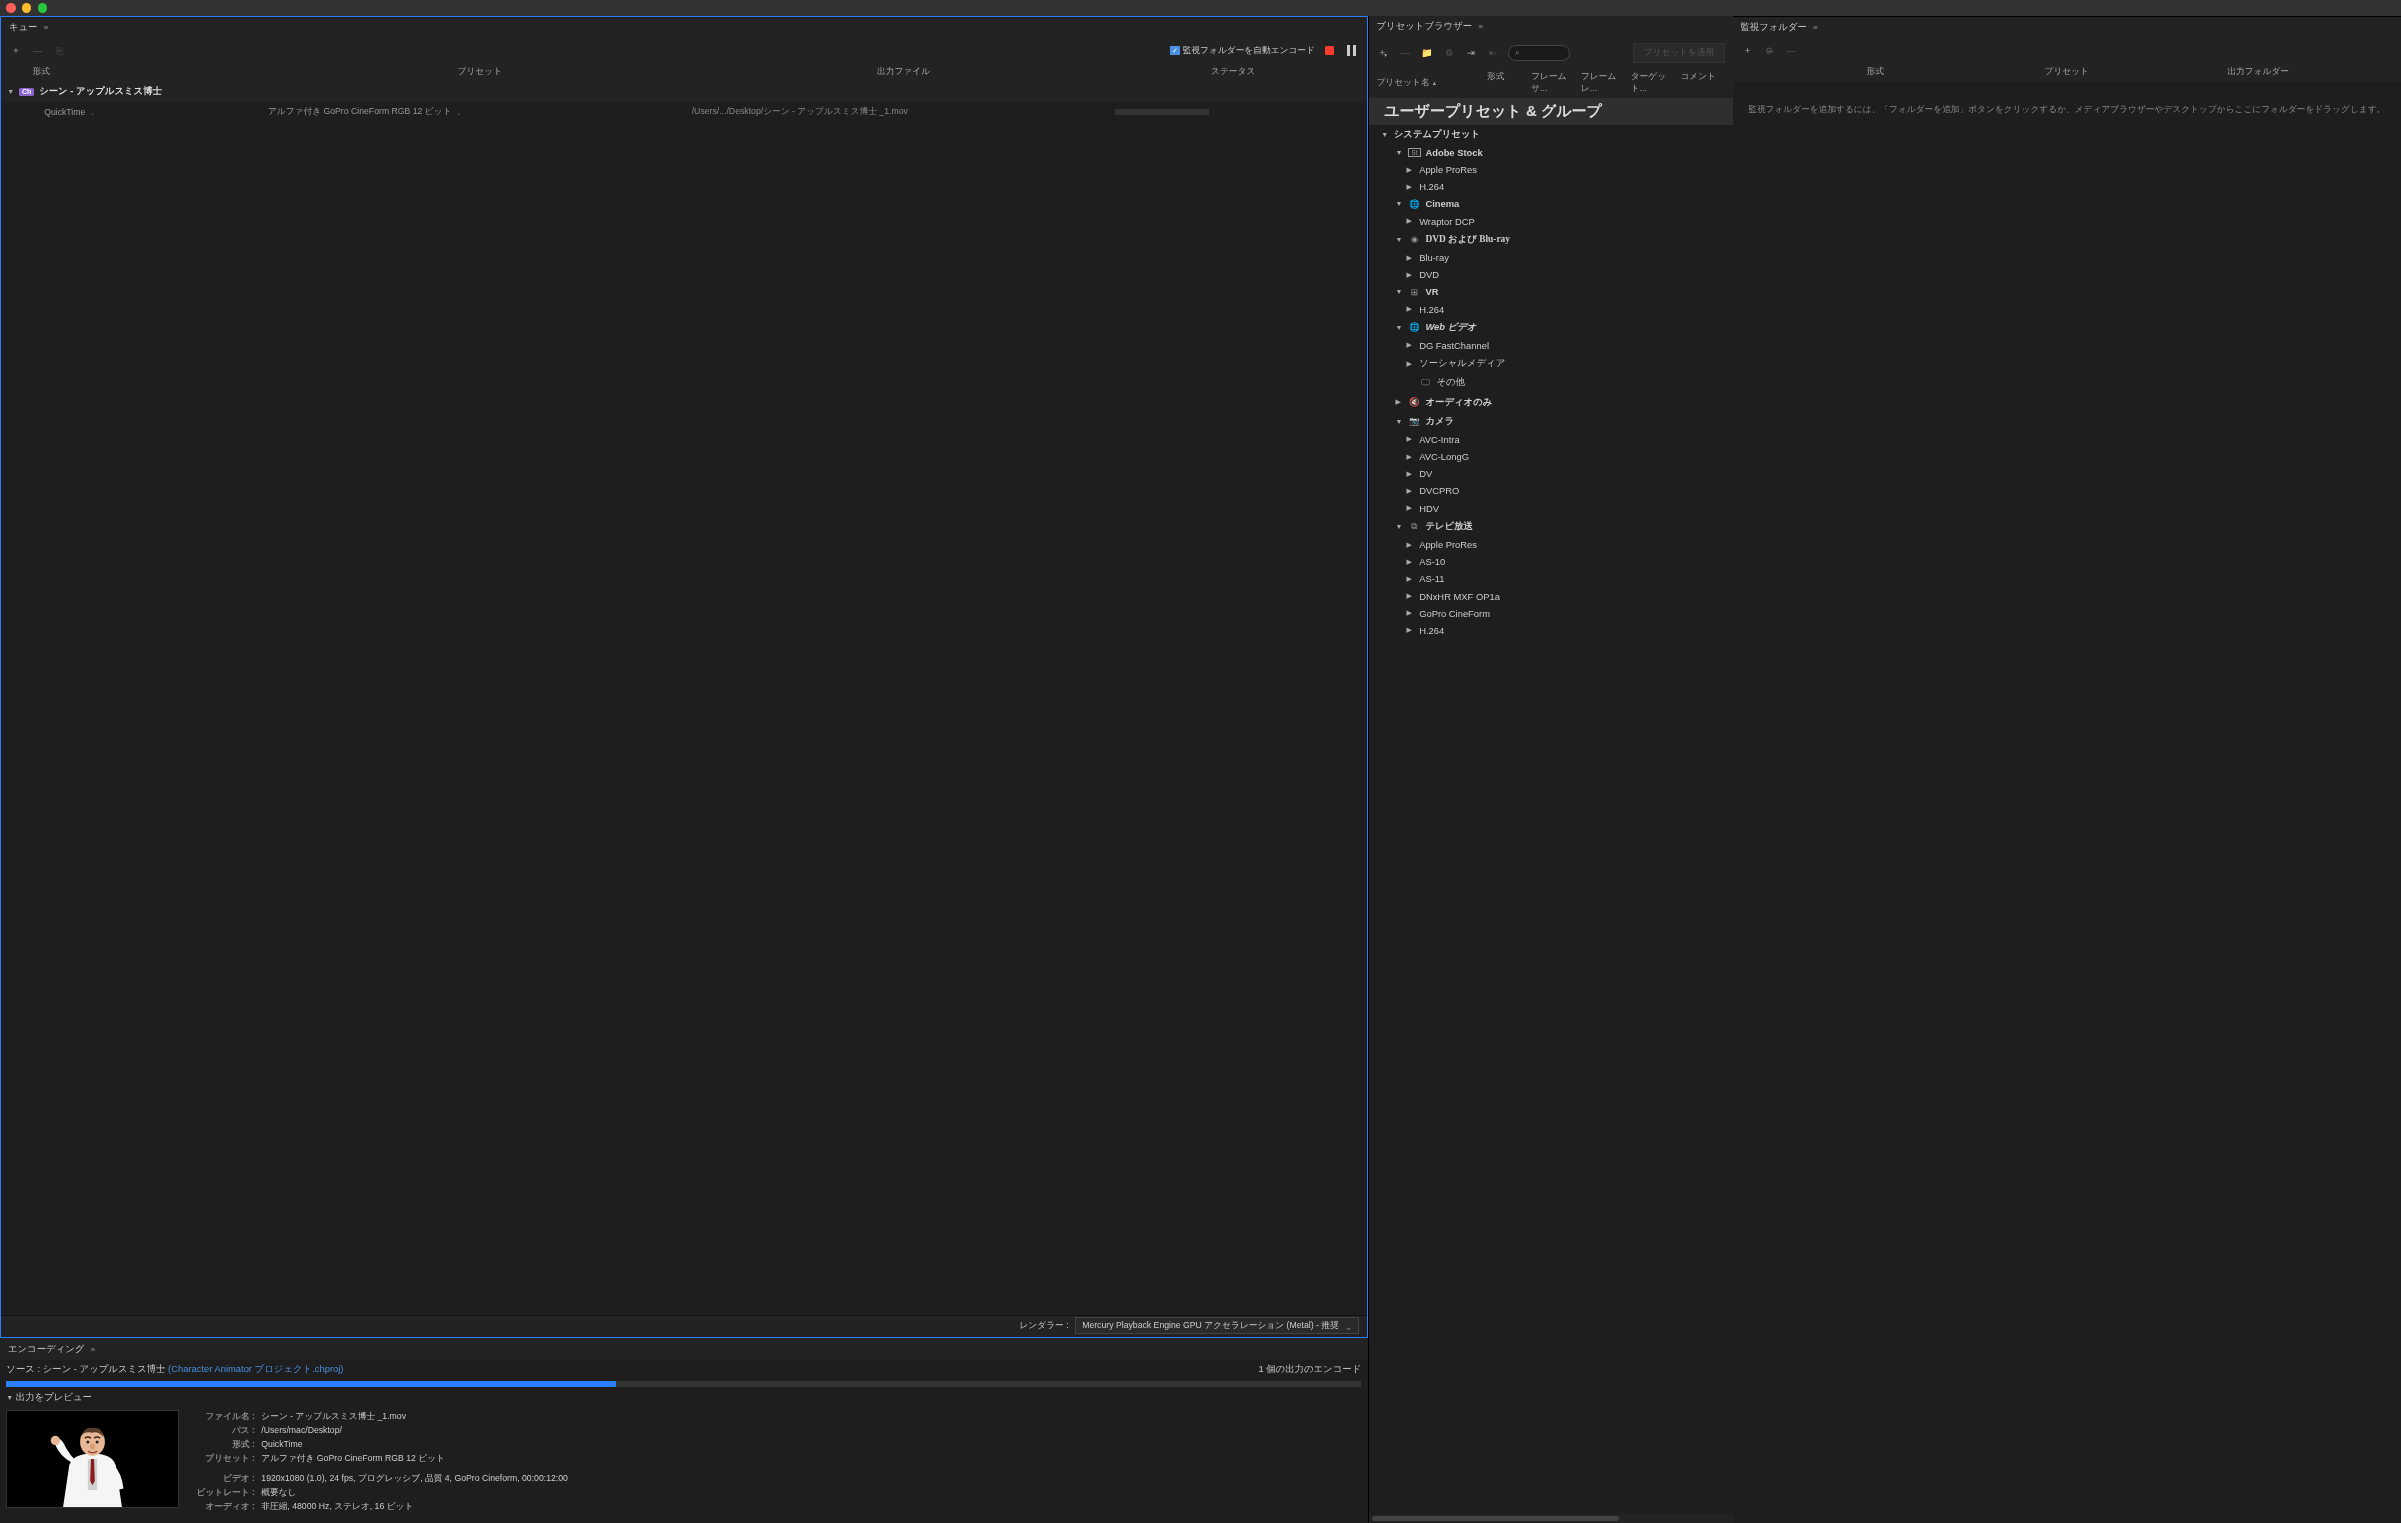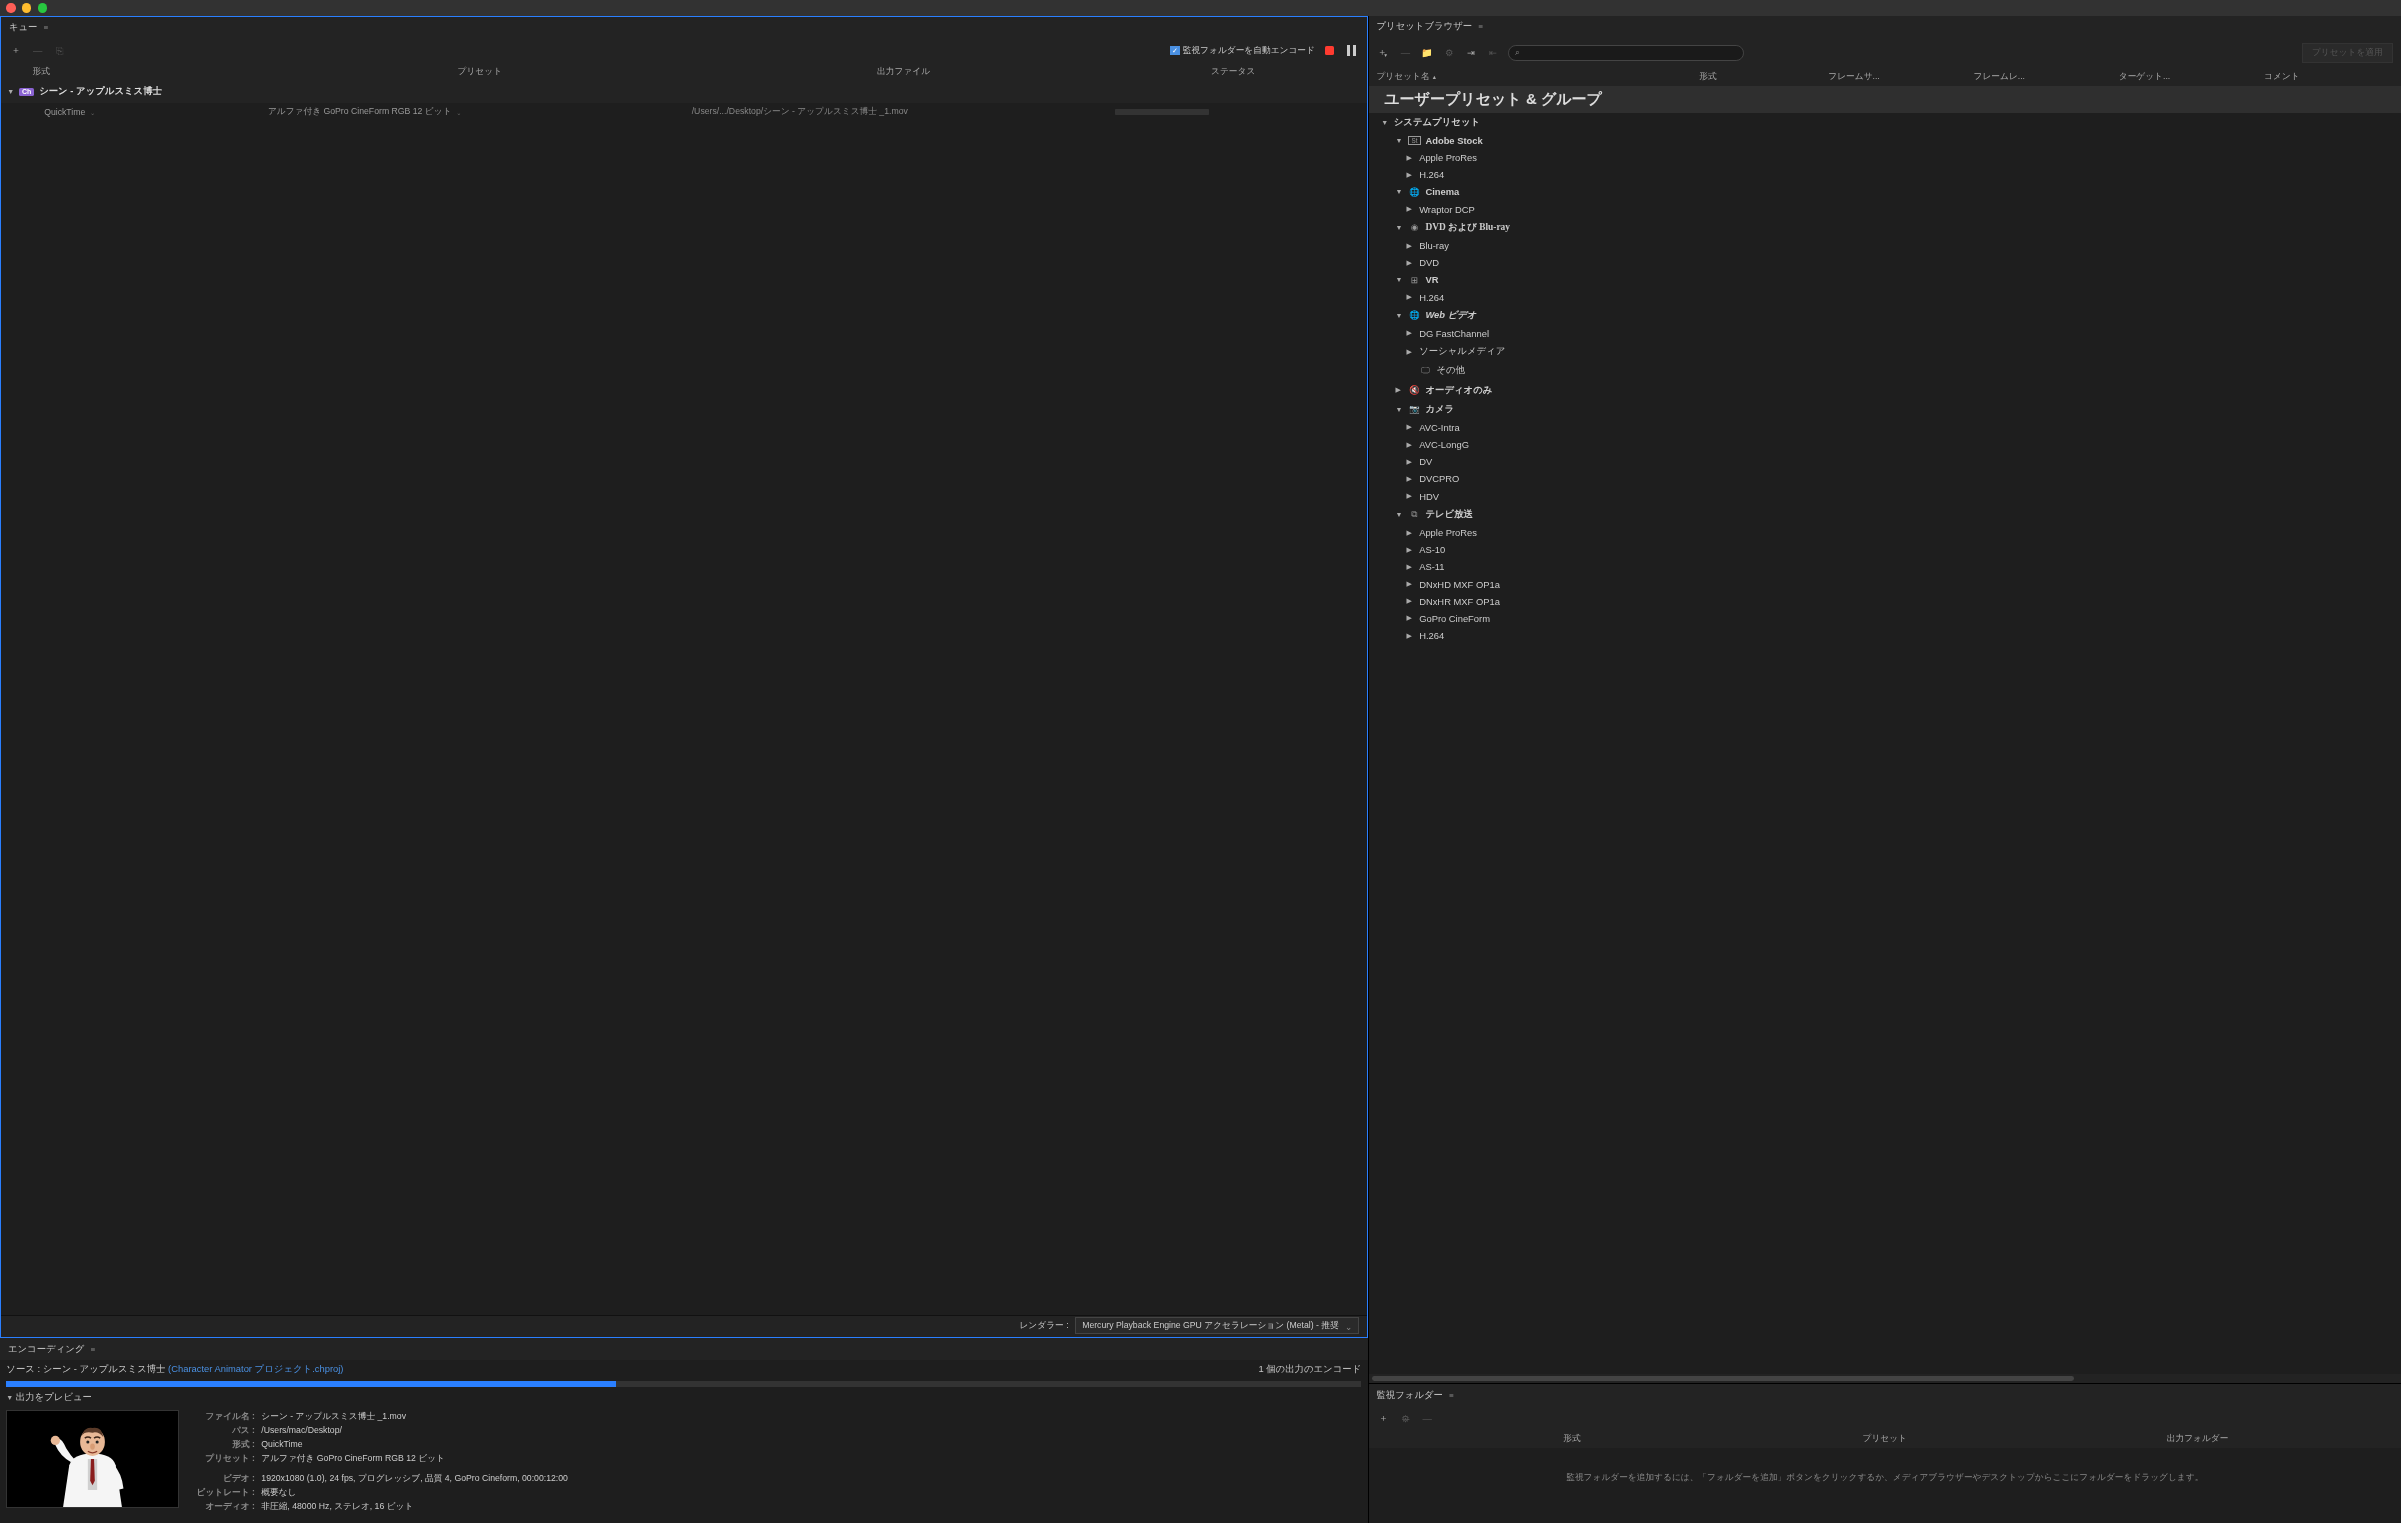--- a/index.html
+++ b/index.html
@@ -22,21 +22,21 @@
 .tl-red { background: #ff5f57; }
 .tl-yellow { background: #febc2e; }
 .tl-green { background: #28c840; }
 
 .main-grid {
   display: grid;
   grid-template-columns: 57% 43%;
   height: calc(100vh - 15.7px);
 }
 .left-col { display: flex; flex-direction: column; border-right: 0.8px solid #000; }
-.right-col { display: flex; flex-direction: column; }
+.right-col { display: flex; flex-direction: row; }
 
 .panel-header {
   background: #232323;
   padding: 4.7px 7.9px;
   display: flex;
   align-items: center;
   gap: 6.3px;
   font-size: 9.4px;
 }
 .panel-header .menu-icon { color: #888; font-size: 7.9px; }
@@ -461,24 +461,20 @@
             <div class="tree-row indent-3">
               <span class="chev">▶</span>
               <span>AS-10</span>
             </div>
             <div class="tree-row indent-3">
               <span class="chev">▶</span>
               <span>AS-11</span>
             </div>
             <div class="tree-row indent-3">
               <span class="chev">▶</span>
-              <span>DNxHD MXF OP1a</span>
-            </div>
-            <div class="tree-row indent-3">
-              <span class="chev">▶</span>
               <span>DNxHR MXF OP1a</span>
             </div>
             <div class="tree-row indent-3">
               <span class="chev">▶</span>
               <span>GoPro CineForm</span>
             </div>
             <div class="tree-row indent-3">
               <span class="chev">▶</span>
               <span>H.264</span>
             </div>

